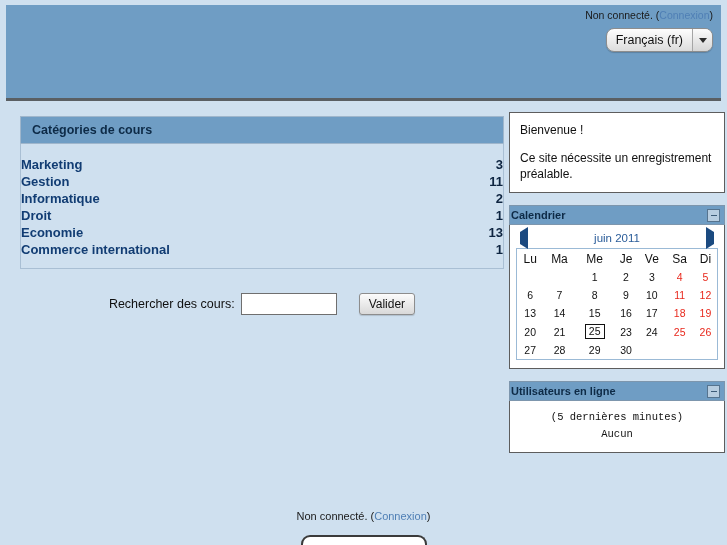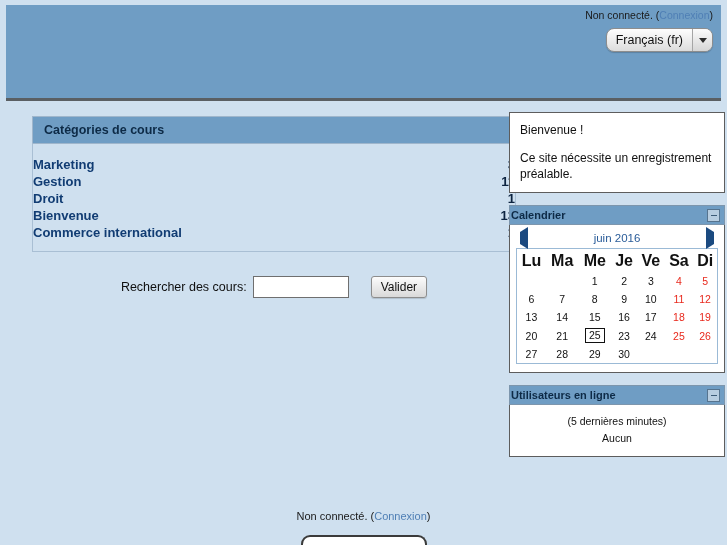--- a/index.html
+++ b/index.html
@@ -87,21 +87,21 @@
   
   #content {
     position: absolute;
     left: 6px;
     top: 104px;
     width: 715px;
     height: 400px;
   }
   #left-col {
     position: absolute;
-    left: 26px;
+    left: 14px;
     top: 12px;
     width: 484px;
   }
   #right-col {
     position: absolute;
     left: 503px;
     top: 8px;
     width: 216px;
   }
 
@@ -265,24 +265,24 @@
     border-left: 8px solid #1b4a80;
   }
   table.calendar {
     width: 100%;
     border-collapse: collapse;
     border: 1px solid #9bbad6;
     font-size: 10.5px;
     text-align: center;
   }
   table.calendar th {
-    font-weight: bold;
+    font-weight: normal;
     color: #111;
     padding: 3px 0 2px 0;
-    font-size: 16px;
+    font-size: 12px;
     margin-top: 10px;
   }
   table.calendar td {
     padding: 2px 0;
     color: #111;
     height: 14px;
   }
   table.calendar td.weekend { color: #e8281c; }
   table.calendar td.today span {
     display: inline-block;
@@ -291,20 +291,21 @@
     line-height: 13px;
   }
 
   
   .online-text {
     text-align: center;
     font-size: 10.5px;
     line-height: 15px;
     color: #111;
     padding: 3px 0 2px 0;
+    font-family: Liberation Mono, monospace;
   }
 
   
   #footer {
     position: absolute;
     left: 0;
     top: 510px;
     width: 727px;
     text-align: center;
   }
@@ -351,25 +352,29 @@
             <tbody id="cat-rows">
                 <tr>
                   <td class="catname"><a href="#">Marketing</a></td>
                   <td class="catcount">3</td>
                 </tr>
                 <tr>
                   <td class="catname"><a href="#">Gestion</a></td>
                   <td class="catcount">11</td>
                 </tr>
                 <tr>
+                  <td class="catname"><a href="#">Informatique</a></td>
+                  <td class="catcount">2</td>
+                </tr>
+                <tr>
                   <td class="catname"><a href="#">Droit</a></td>
                   <td class="catcount">1</td>
                 </tr>
                 <tr>
-                  <td class="catname"><a href="#">Bienvenue</a></td>
+                  <td class="catname"><a href="#">Economie</a></td>
                   <td class="catcount">13</td>
                 </tr>
                 <tr>
                   <td class="catname"><a href="#">Commerce international</a></td>
                   <td class="catcount">1</td>
                 </tr>
               </tbody>
           </table>
         </div>
       </div>
@@ -392,21 +397,21 @@
       <div class="sideblock">
         <div class="block-head">
           <span>Calendrier</span>
           <span class="minimize-btn">
               <i></i>
             </span>
         </div>
         <div class="block-content">
           <div class="cal-nav">
             <a href="#"><span class="arrow-left"></span></a>
-            <a href="#">juin 2016</a>
+            <a href="#">juin 2011</a>
             <a href="#"><span class="arrow-right"></span></a>
           </div>
           <table class="calendar">
             <thead>
                 <tr id="cal-head">
                   <th>Lu</th>
                   <th>Ma</th>
                   <th>Me</th>
                   <th>Je</th>
                   <th>Ve</th>

